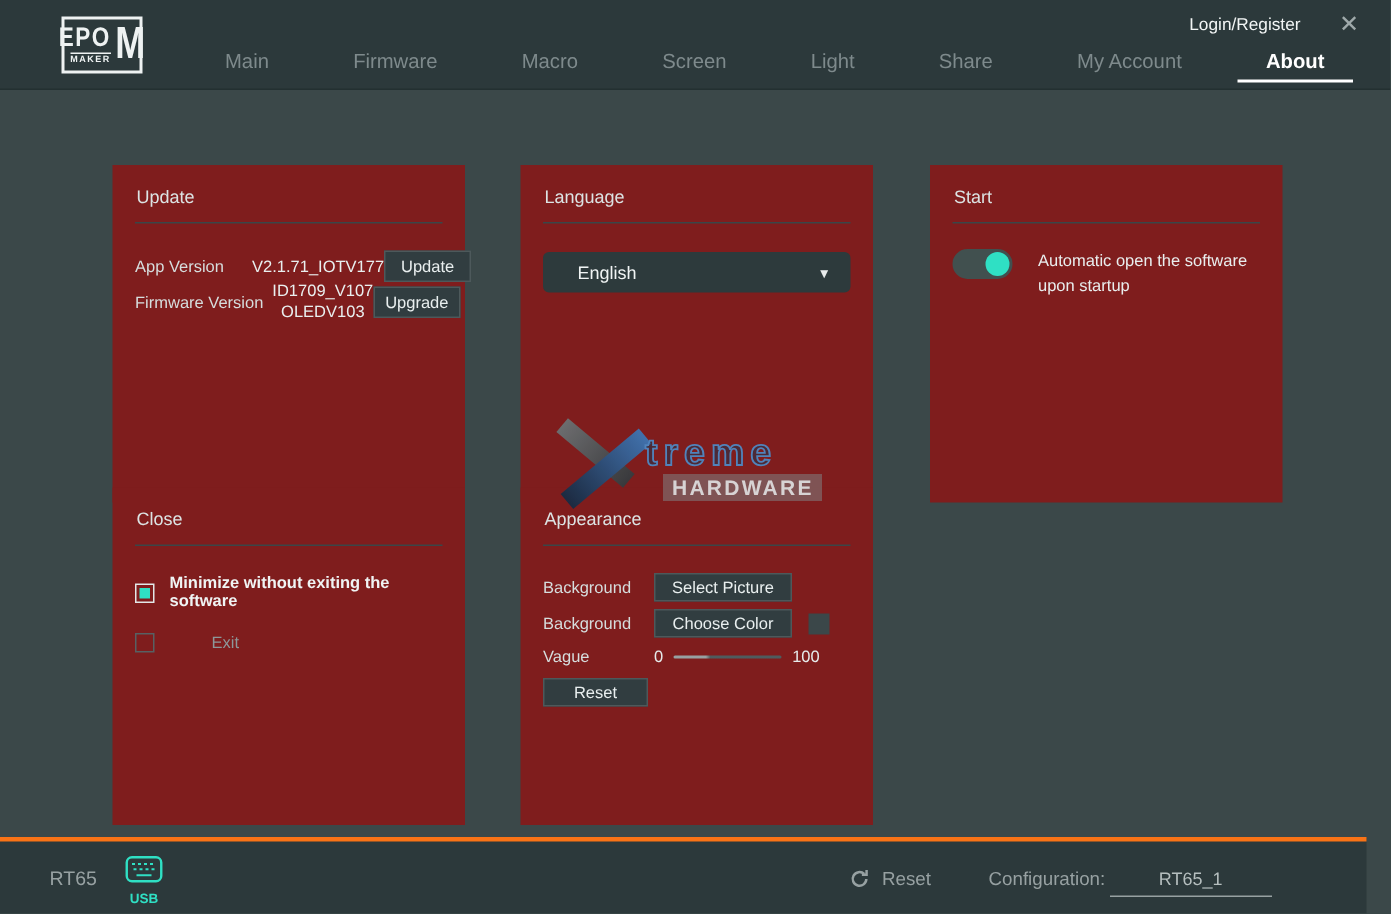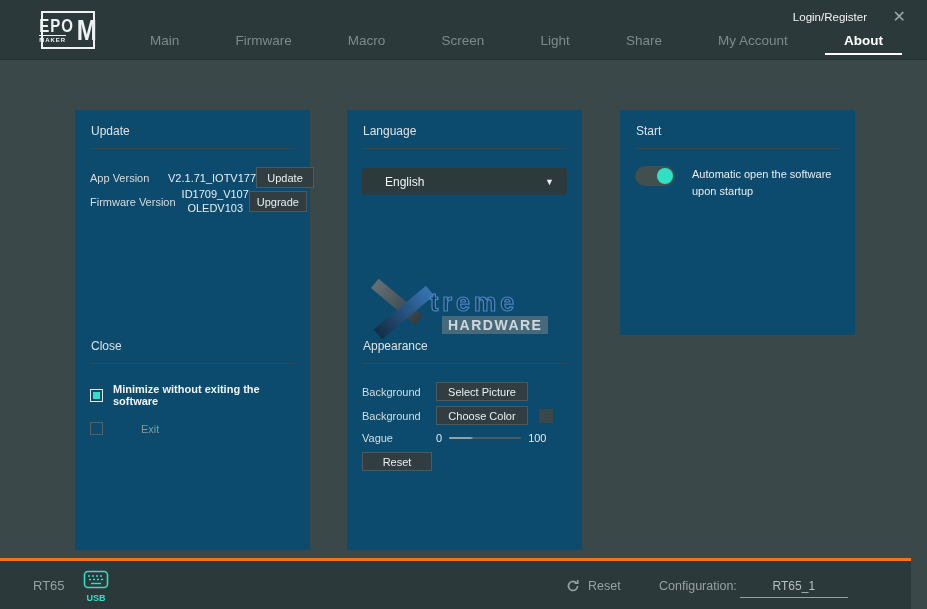--- a/index.html
+++ b/index.html
@@ -11,41 +11,41 @@
     -webkit-font-smoothing:antialiased;
   }
 
   
   .topbar { position:absolute; top:0; left:0; right:0; height:60px;
     background:#2c393b; border-bottom:1px solid #233031; z-index:5; }
 
   .logo-box { position:absolute; left:41px; top:11px; width:54px; height:38px;
     border:2px solid #eef2f2; display:flex; align-items:center; justify-content:center; gap:3px;
     padding:2px 3px; }
-  .logo-left { display:flex; flex-direction:column; align-items:flex-start; }
+  .logo-left { display:flex; flex-direction:column; align-items:flex-end; }
   .logo-epo { color:#eef2f2; font-size:15px; font-weight:700; letter-spacing:1px;
     transform:scaleY(1.2); line-height:1; }
   .logo-maker { color:#eef2f2; font-size:6px; font-weight:700; letter-spacing:1px;
     border-top:1px solid #eef2f2; margin-top:2px; padding-top:1px; }
   .logo-m { color:#eef2f2; font-size:24px; font-weight:700; line-height:0.9;
     transform:scaleY(1.25); }
 
   .nav { position:absolute; left:150px; right:44px; top:33px; height:20px;
     display:flex; justify-content:space-between; align-items:flex-start; }
   .nav-item { font-size:13.5px; color:#7e8a8c; cursor:default; white-space:nowrap; }
   .nav-item.active { color:#ffffff; position:relative;font-weight:bold; }
   .nav-item.active::after { content:""; position:absolute; left:-19px; right:-19px;
     bottom:-7px; height:2px; background:#ffffff; }
 
   .login-link { position:absolute; right:60px; top:11px; font-size:11.5px; color:#f2f5f5; }
   .close-btn { position:absolute; right:21px; top:7px; font-size:16px; color:#9fa9aa;
     line-height:20px; cursor:default; }
 
   
-  .panel { position:absolute; width:235px; height:225px; background:#0c4a6e; z-index:1; }
+  .panel { position:absolute; width:235px; height:225px; background:#7f1d1d; z-index:1; }
   .panel-update     { left:75px;  top:110px; }
   .panel-language   { left:347px; top:110px; }
   .panel-start      { left:620px; top:110px; }
   .panel-close      { left:75px;  top:325px; }
   .panel-appearance { left:347px; top:325px; }
 
   .panel-title { padding:14px 16px 0; font-size:12px; color:#dce3e3; }
   .panel-divider { margin:10px 15px 0; height:1px; background:#3a4648; }
 
   .btn { background:#313d40; border:1px solid #4d595b; color:#e9efef; font-size:11px;

